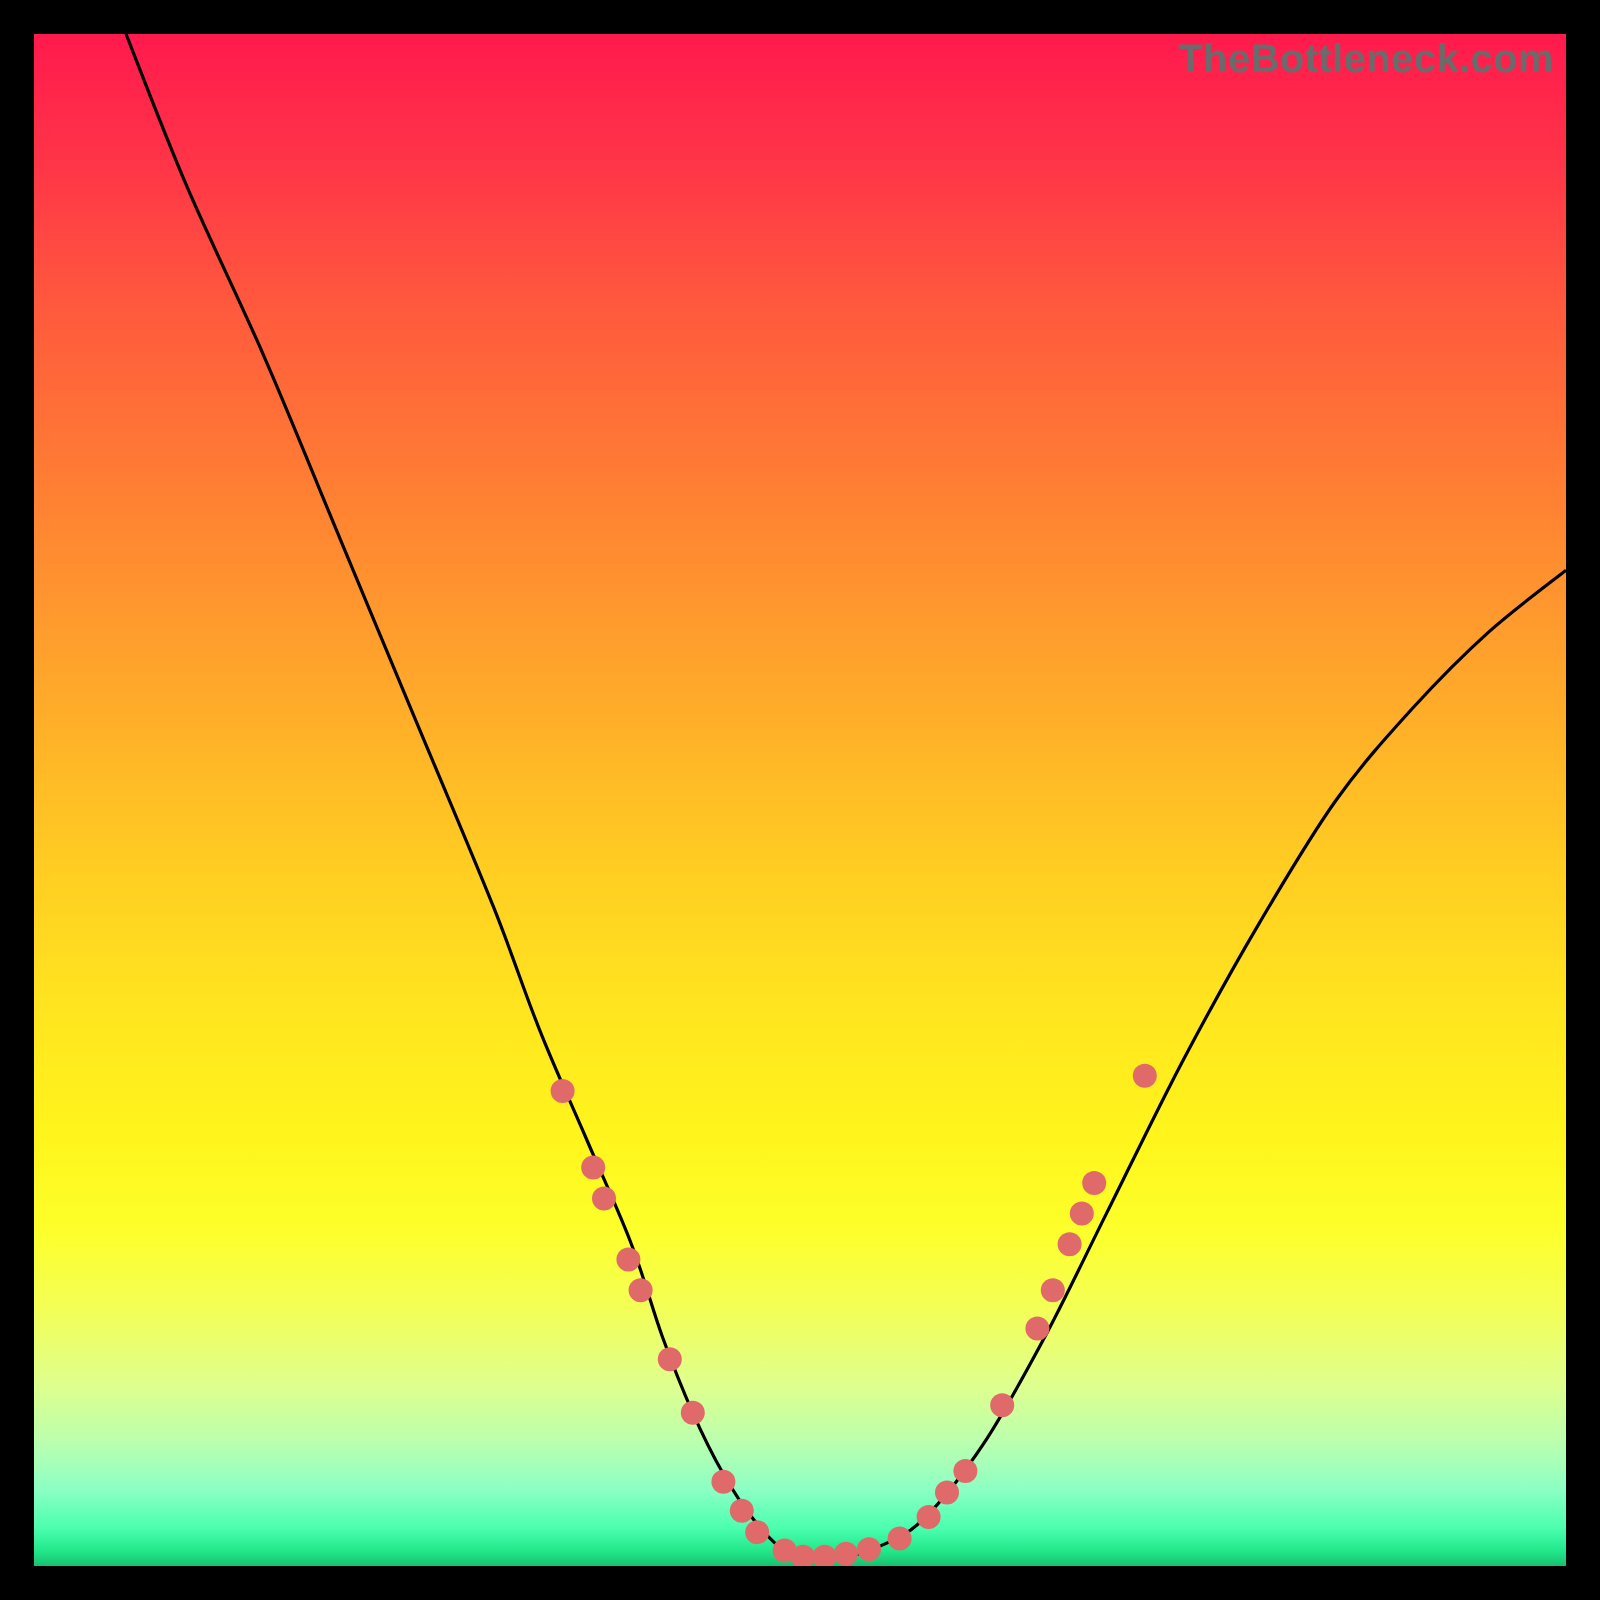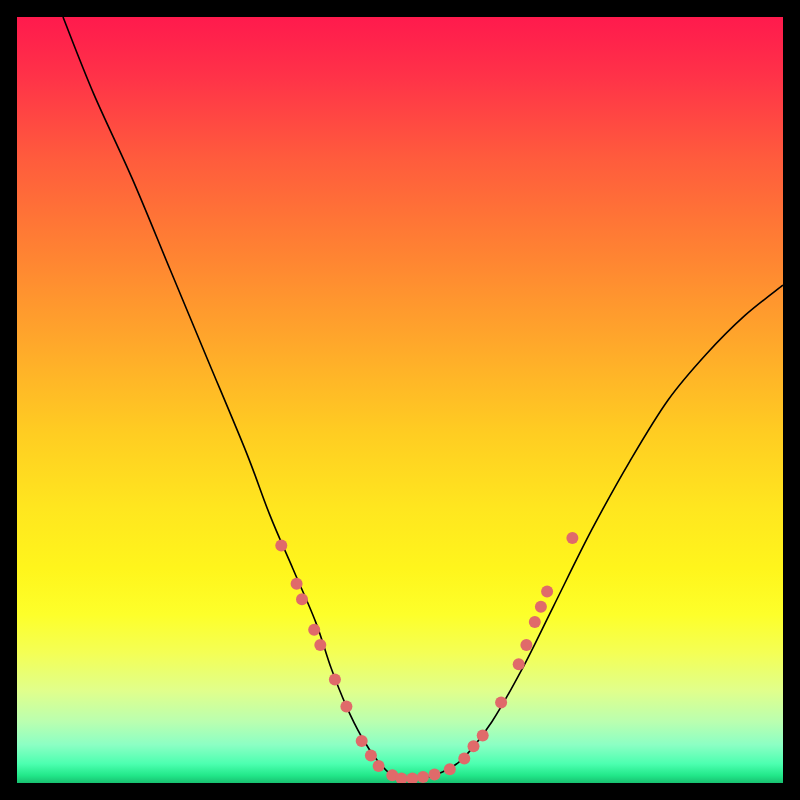--- a/index.html
+++ b/index.html
@@ -58,20 +58,21 @@
     fill: none;
     stroke: #000;
     stroke-width: 1.6;
   }
 </style>
 </head>
 <body>
 
 <div class="stage">
   <div class="plot-area">
+    <div class="watermark">TheBottleneck.com</div>
     <svg class="curve" viewBox="0 0 766 766" preserveAspectRatio="none">
       <path id="main-curve" class="curve-path" d="M 46.0 0.0 C 51.1 12.8, 65.1 49.8, 76.6 76.6 C 88.1 103.4, 102.1 131.5, 114.9 160.9 C 127.7 190.2, 140.4 222.1, 153.2 252.8 C 166.0 283.4, 178.7 314.1, 191.5 344.7 C 204.3 375.3, 219.6 411.1, 229.8 436.6 C 240.0 462.2, 245.1 478.8, 252.8 497.9 C 260.4 517.1, 268.1 533.6, 275.8 551.5 C 283.4 569.4, 292.4 588.5, 298.7 605.1 C 305.1 621.7, 309.0 637.1, 314.1 651.1 C 319.2 665.1, 324.3 677.9, 329.4 689.4 C 334.5 700.9, 339.6 711.1, 344.7 720.0 C 349.8 729.0, 354.9 736.6, 360.0 743.0 C 365.1 749.4, 370.2 755.1, 375.3 758.3 C 380.4 761.5, 385.6 761.7, 390.7 762.2 C 395.8 762.7, 400.9 762.3, 406.0 761.4 C 411.1 760.5, 414.9 759.9, 421.3 756.8 C 427.7 753.7, 435.3 751.7, 444.3 743.0 C 453.2 734.3, 464.7 720.0, 474.9 704.7 C 485.1 689.4, 495.3 670.3, 505.6 651.1 C 515.8 632.0, 524.7 612.8, 536.2 589.8 C 547.7 566.8, 561.7 537.5, 574.5 513.2 C 587.3 489.0, 600.0 466.0, 612.8 444.3 C 625.6 422.6, 638.3 400.9, 651.1 383.0 C 663.9 365.1, 676.6 351.1, 689.4 337.0 C 702.2 323.0, 714.9 310.2, 727.7 298.7 C 740.5 287.3, 759.6 273.2, 766.0 268.1"></path>
       <g id="beads">
           <circle cx="264.3" cy="528.5" r="6" class="bead" fill="#e06a6a"></circle>
           <circle cx="279.6" cy="566.8" r="6" class="bead" fill="#e06a6a"></circle>
           <circle cx="285.0" cy="582.2" r="6" class="bead" fill="#e06a6a"></circle>
           <circle cx="297.2" cy="612.8" r="6" class="bead" fill="#e06a6a"></circle>
           <circle cx="303.3" cy="628.1" r="6" class="bead" fill="#e06a6a"></circle>
           <circle cx="317.9" cy="662.6" r="6" class="bead" fill="#e06a6a"></circle>
           <circle cx="329.4" cy="689.4" r="6" class="bead" fill="#e06a6a"></circle>

